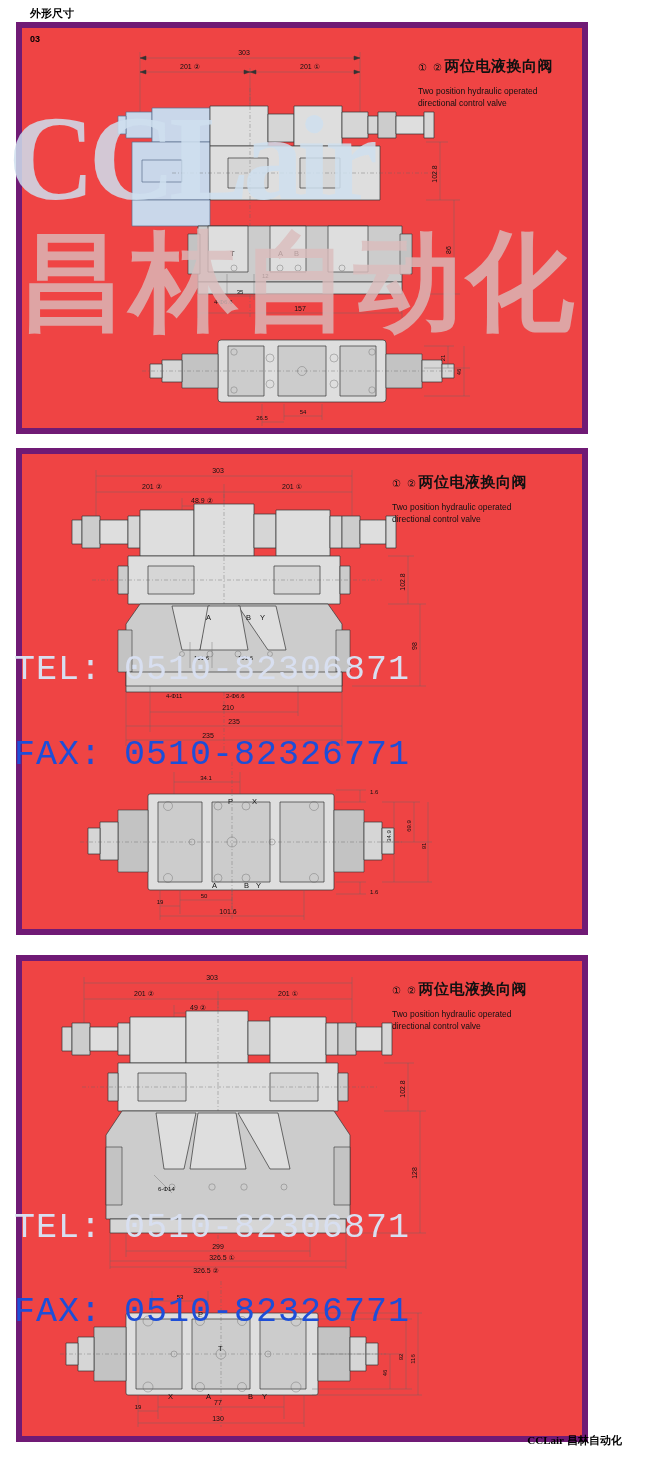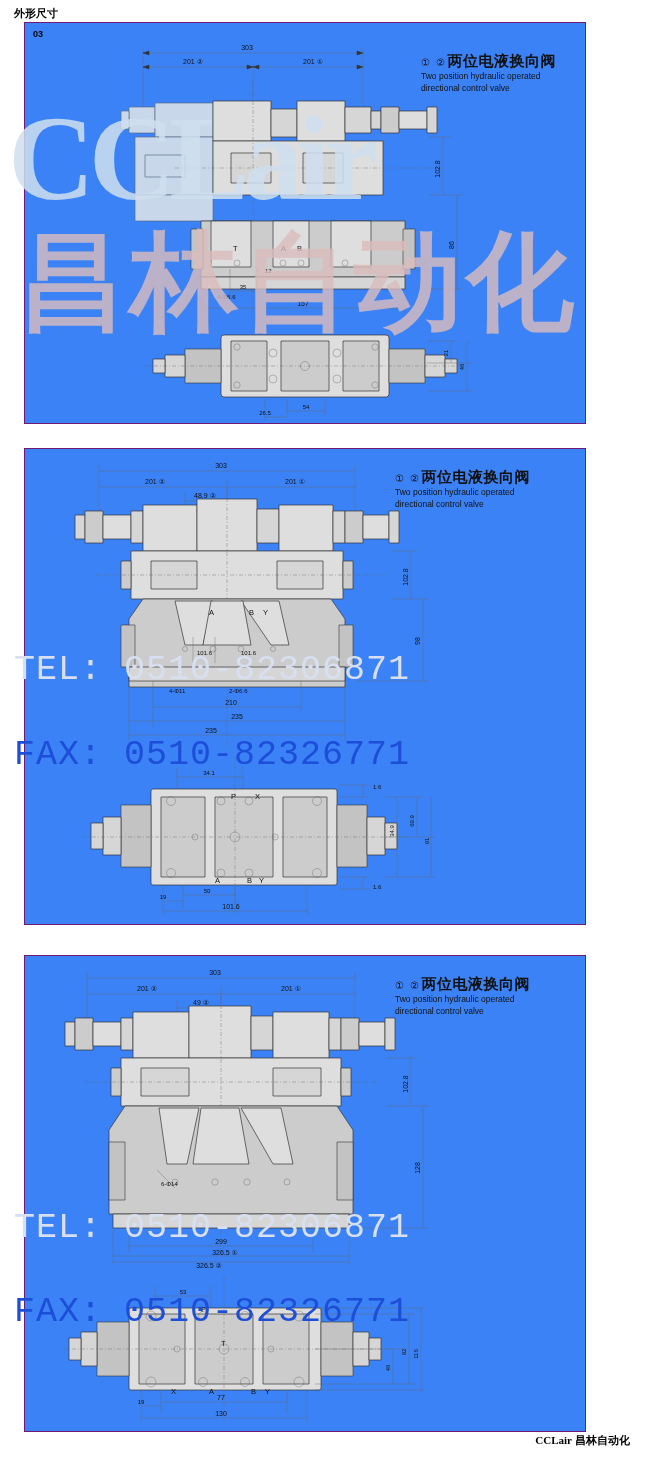--- a/index.html
+++ b/index.html
@@ -1,36 +1,36 @@
 <!DOCTYPE html>
 <html><head>
 <meta charset="utf-8">
 <style>
   html,body{margin:0;padding:0;background:#ffffff;}
   body{width:650px;height:1462px;position:relative;font-family:"Liberation Sans",sans-serif;overflow:hidden;}
-  .page-title{position:absolute;left:14px;top:6px;font-size:11px;font-weight:bold;color:#000;}
-  .panel{position:absolute;left:24px;background:#3b82f6;border:1px solid #701a75;}
+  .page-title{position:absolute;left:30px;top:6px;font-size:11px;font-weight:bold;color:#000;}
+  .panel{position:absolute;left:16px;background:#ef4444;border:6px solid #701a75;}
   #panel1{top:22px;width:560px;height:400px;}
   #panel2{top:448px;width:560px;height:475px;}
   #panel3{top:955px;width:560px;height:475px;}
   .badge{position:absolute;left:8px;top:6px;font-size:9px;font-weight:bold;color:#000;}
   .caption{position:absolute;font-size:9px;color:#111;line-height:1.35;}
   .caption .cn{font-size:15px;font-weight:bold;letter-spacing:.5px;}
   .caption .circ{font-size:10px;font-weight:normal;font-family:Liberation Mono, monospace;}
-  .caption .en{display:block;margin-top:0;font-size:8.5px;}
+  .caption .en{display:block;margin-top:10px;font-size:8.5px;}
   
   .wm-logo{position:absolute;left:0;top:90px;width:650px;height:320px;pointer-events:none;}
   .wm-logo .cc{position:absolute;left:8px;top:0;font-size:120px;font-weight:bold;color:#cfe0ef;
      font-family:"Liberation Serif",serif;letter-spacing:-6px;opacity:.85;}
   .wm-logo .cn{position:absolute;left:18px;top:120px;font-size:108px;font-weight:bold;color:#dbbdbd;
      letter-spacing:4px;opacity:.8;}
   .wm-tel{position:absolute;font-size:35px;color:#d8dff0;letter-spacing:1px;
      font-family:Liberation Mono, monospace;pointer-events:none;white-space:nowrap;text-align:right;}
   .wm-tel.red{color:#1d4ed8;}
-  .footer{position:absolute;right:20px;bottom:14px;font-size:11px;color:#000;font-weight:bold;}
+  .footer{position:absolute;right:28px;bottom:14px;font-size:11px;color:#000;font-weight:bold;}
   .footer .en{font-family:"Liberation Serif",serif;}
   svg{display:block;}
   .dim{font-size:7px;fill:#111;font-family:"Liberation Sans",sans-serif;}
   .dim.sm{font-size:6px;}
   .lbl{font-size:7.5px;fill:#111;}
   line,path,rect,circle,polyline,polygon{vector-effect:non-scaling-stroke;}
   .thin{stroke:#666;stroke-width:.4;fill:none;}
   .dash{stroke:#666;stroke-width:.4;fill:none;stroke-dasharray:4 2 1 2;}
   .fillA{fill:#d6d6d6;stroke:#333;stroke-width:.7;}
   .fillB{fill:#cccccc;stroke:#333;stroke-width:.7;}

